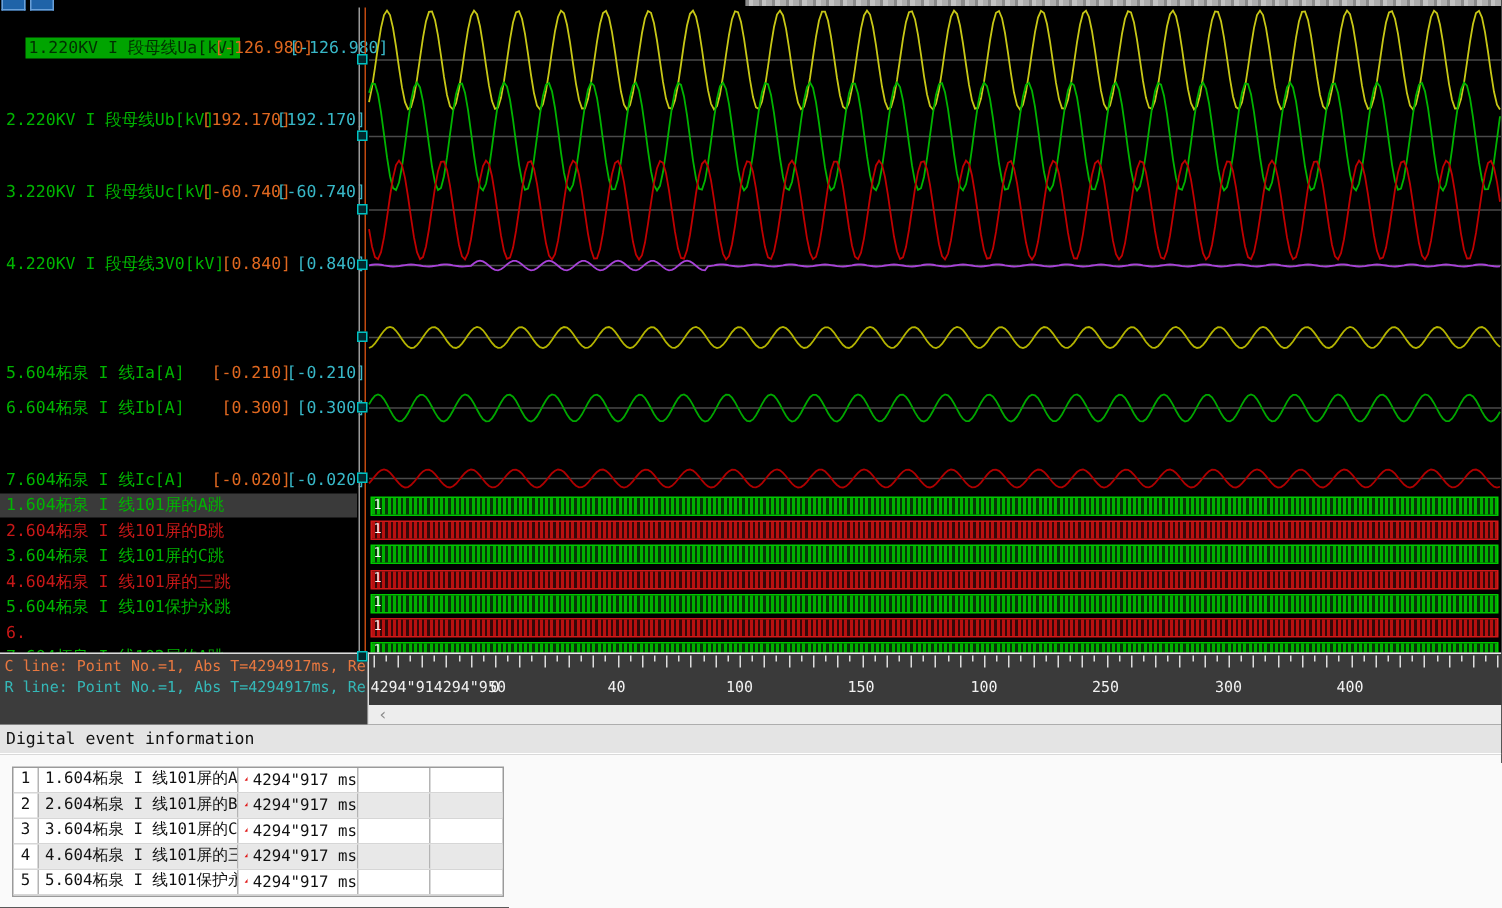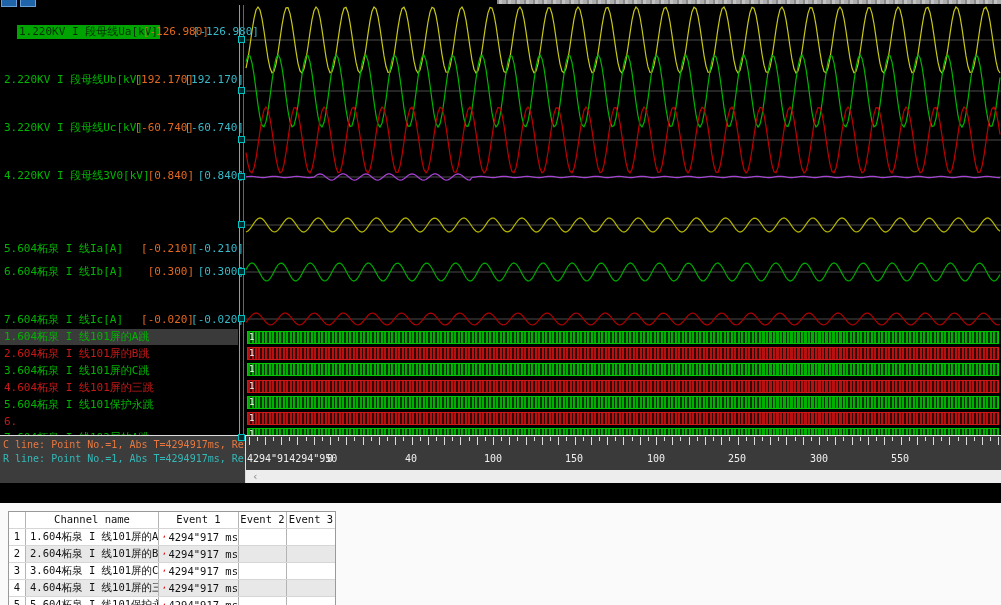--- a/index.html
+++ b/index.html
@@ -263,42 +263,38 @@
       <div class="tick" style="left: 744.15px; height: 4px;"></div>
       <div class="tick" style="left: 752.3px; height: 8px;"></div>
       <span class="tlab" style="left: 1px;">4294"914294"950</span>
       <span class="tlab" style="left: 84px; transform: translateX(-50%);">0</span>
       <span class="tlab" style="left: 165px; transform: translateX(-50%);">40</span>
       <span class="tlab" style="left: 247px; transform: translateX(-50%);">100</span>
       <span class="tlab" style="left: 328px; transform: translateX(-50%);">150</span>
       <span class="tlab" style="left: 410px; transform: translateX(-50%);">100</span>
       <span class="tlab" style="left: 491px; transform: translateX(-50%);">250</span>
       <span class="tlab" style="left: 573px; transform: translateX(-50%);">300</span>
-      <span class="tlab" style="left: 654px; transform: translateX(-50%);">550</span>
+      <span class="tlab" style="left: 654px; transform: translateX(-50%);">400</span>
       <span class="tlab" style="left: 788px;">41</span>
     </div>
 
   <div id="hscroll">
     <span class="chev">‹</span>
   </div>
 
   <div id="status">
     <div class="cline">C line: Point No.=1, Abs T=4294917ms,  Rel T=42949</div>
     <div class="rline">R line: Point No.=1, Abs T=4294917ms,  Rel T=42949</div>
   </div>
 
+  <div id="evbar">
+    <span>Digital event information</span>
+  </div>
   <div id="tablezone">
     <div id="evtable">
-        <div class="trow hdr">
-          <div class="tcell c-num"></div>
-          <div class="tcell c-name" style="padding-left: 0px;">Channel name</div>
-          <div class="tcell c-e1">Event 1</div>
-          <div class="tcell c-e2">Event 2</div>
-          <div class="tcell c-e3">Event 3</div>
-        </div>
         <div class="trow">
           <div class="tcell c-num">1</div>
           <div class="tcell c-name">1.604柘泉 I 线101屏的A跳</div>
           <div class="tcell c-e1 ev1">
             <svg width="9" height="11">
               <path d="M4.5 0 L9 5.5 L6 5.5 L6 11 L3 11 L3 5.5 L0 5.5 Z" fill="#e01818"></path>
             </svg>
             <span>4294"917 ms</span>
           </div>
           <div class="tcell c-e2"></div>

